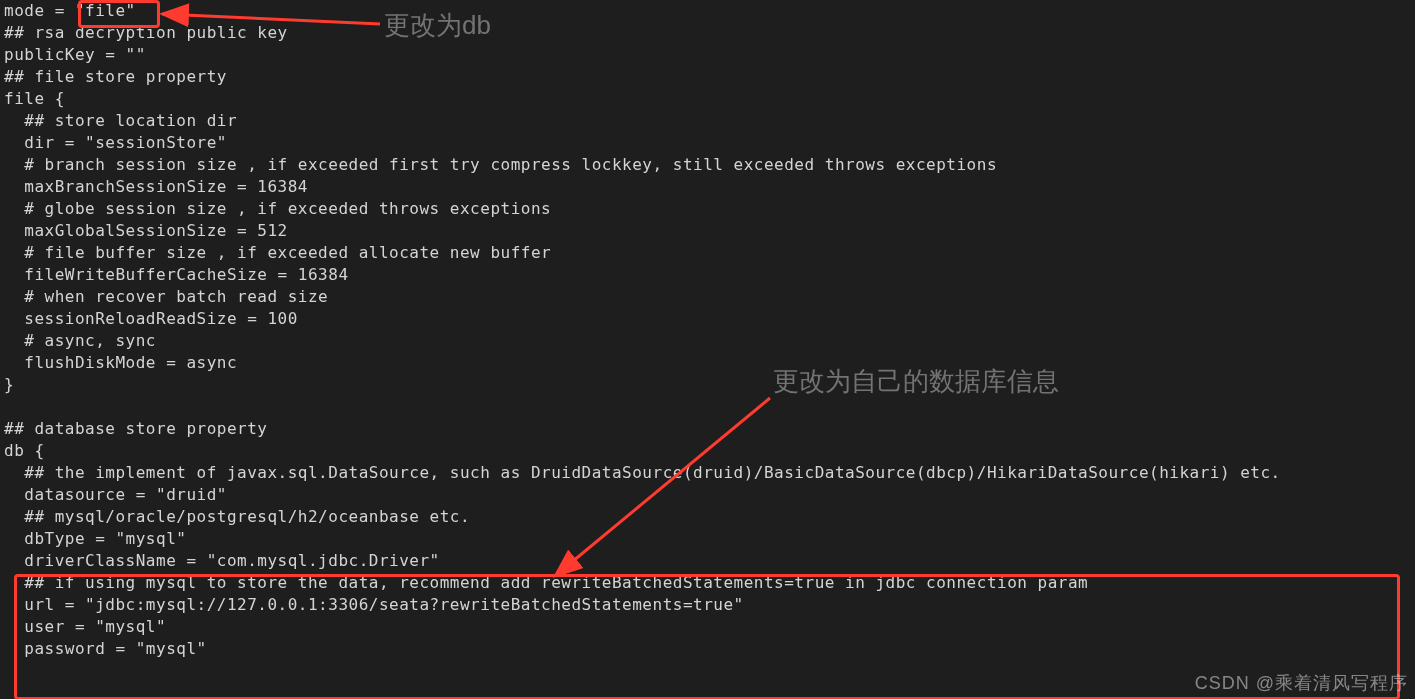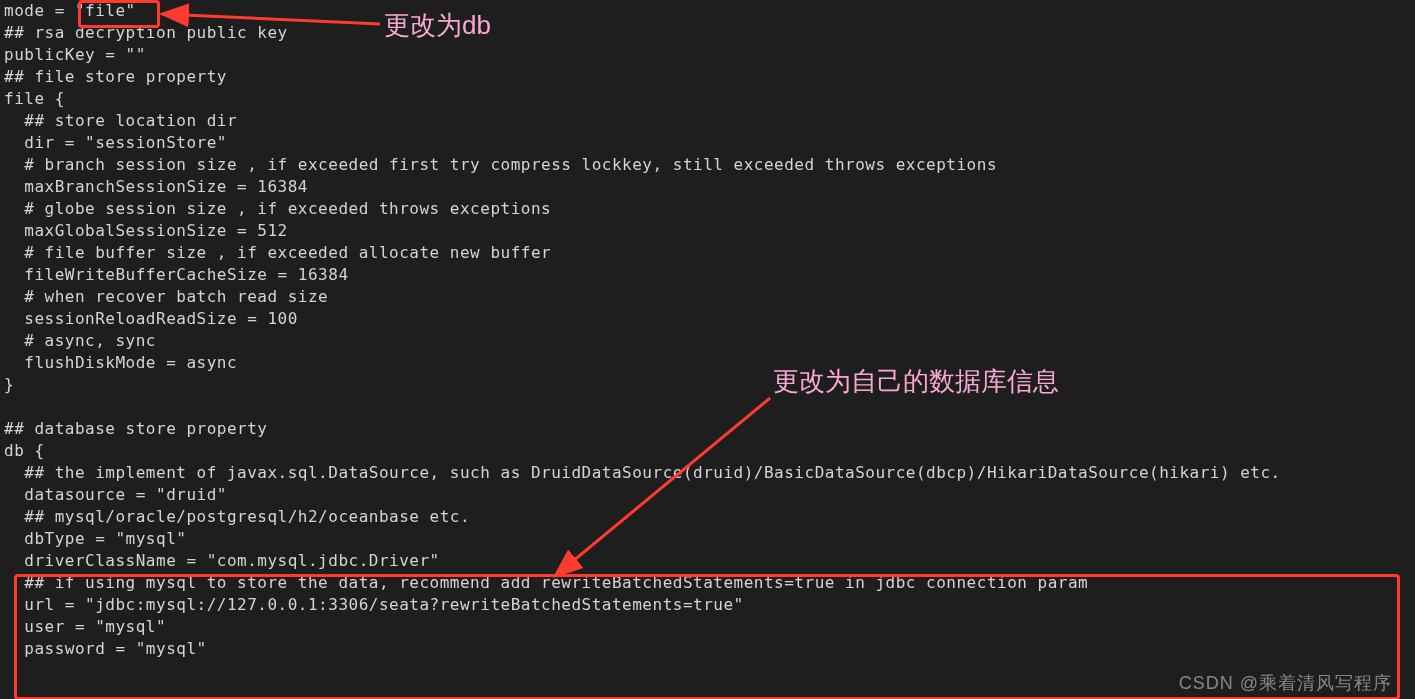--- a/index.html
+++ b/index.html
@@ -17,42 +17,42 @@
   .code {
     white-space: pre;
     position: absolute;
     left: 4px;
     top: 0;
     line-height: 22px;
     letter-spacing: 0.5px;
   }
   .annotation {
     position: absolute;
-    color: #f9a8d4;
+    color: #737373;
     font-family: "Microsoft YaHei", "PingFang SC", "SimHei", sans-serif;
     font-size: 26px;
     font-weight: 400;
     pointer-events: none;
   }
   .red-box {
     position: absolute;
     border: 3px solid #ff3b30;
     border-radius: 4px;
     pointer-events: none;
   }
   svg.overlay {
     position: absolute;
     left: 0; top: 0;
     width: 1415px;
     height: 699px;
     pointer-events: none;
   }
   .watermark {
     position: absolute;
-    right: 23px;
+    right: 7px;
     bottom: 4px;
     color: rgba(220,220,220,0.55);
     font-family: "Microsoft YaHei", "PingFang SC", "SimHei", sans-serif;
     font-size: 18px;
     letter-spacing: 1px;
     pointer-events: none;
   }
 </style>
 </head>
 <body>

